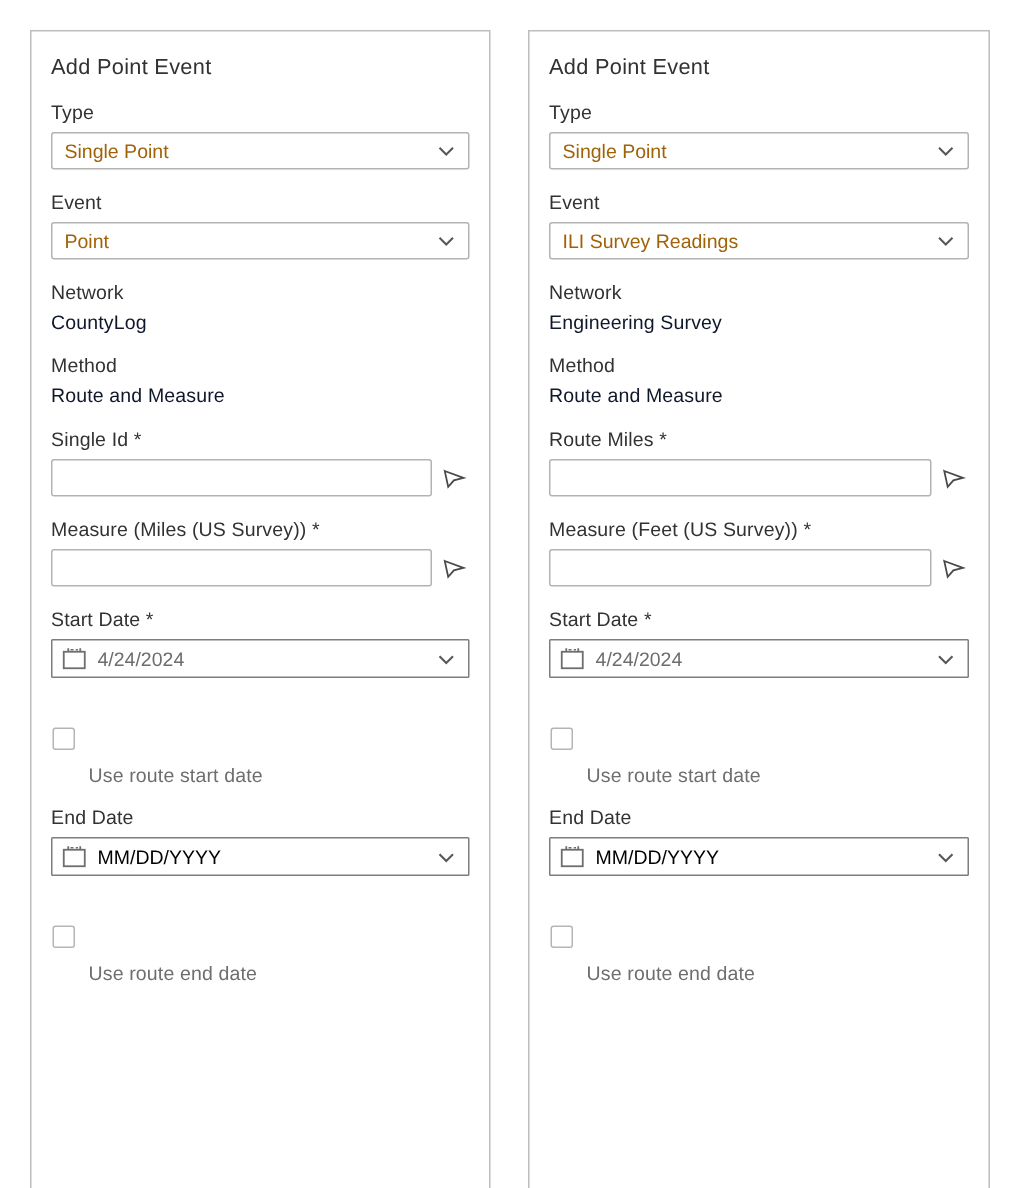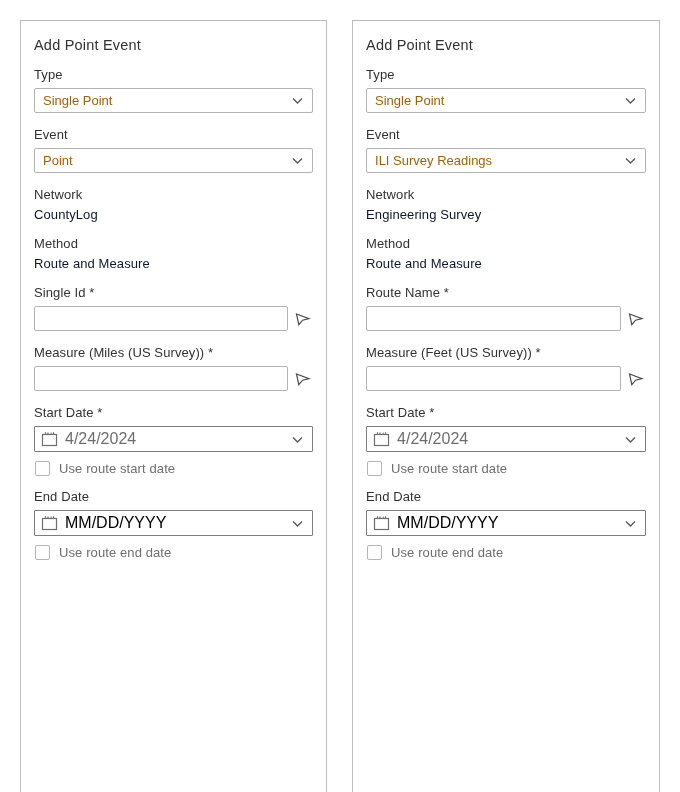--- a/index.html
+++ b/index.html
@@ -88,21 +88,21 @@
     border-radius: 1px;
     background: #fff;
     display: flex;
     align-items: center;
     padding: 0 8px 0 6px;
     cursor: pointer;
   }
   .datebox .cal { display: flex; margin-right: 7px; }
   .datebox .dval {
     flex: 1;
-    font-size: 16px;
+    font-size: 13px;
     color: #6e6e6e;
   }
   .datebox .dval.ph { color: #000000; }
   .chk-row {
     margin-top: 9px;
     display: flex;
     align-items: center;
     padding-left: 1px;
   }
   .checkbox {
@@ -111,20 +111,21 @@
     border-radius: 2px;
     background: #fff;
     flex: 0 0 auto;
     cursor: pointer;
   }
   .chk-label {
     font-size: 13px;
     color: #6e6e6e;
     margin-left: 9px;
     letter-spacing: .1px;
+    margin-top: 48px;
   }
   .chk-end { margin-bottom: 5px; }
   .fld-tight { margin-top: 13px; }
 </style>
 </head>
 <body>
 
 <div class="wrap">
 
   <section class="panel">
@@ -270,21 +271,21 @@
       <div class="fld-label" style="margin-bottom:0">Network</div>
       <div class="ro-value">Engineering Survey</div>
     </div>
 
     <div class="fld">
       <div class="fld-label" style="margin-bottom:0">Method</div>
       <div class="ro-value">Route and Measure</div>
     </div>
 
     <div class="fld">
-      <div class="fld-label">Route Name *</div>
+      <div class="fld-label">Route Miles *</div>
       <div class="input-row">
         <input class="textbox" value="" style="">
         <button class="pick-btn">
           <svg width="17" height="17" viewBox="0 0 17 17">
               <path d="M2.5 4 L15 8.6 L8.6 10.2 L4.8 14.6 Z" fill="#ffffff" stroke="#4a4a4a" stroke-width="1.2"></path>
             </svg>
         </button>
       </div>
     </div>
 

